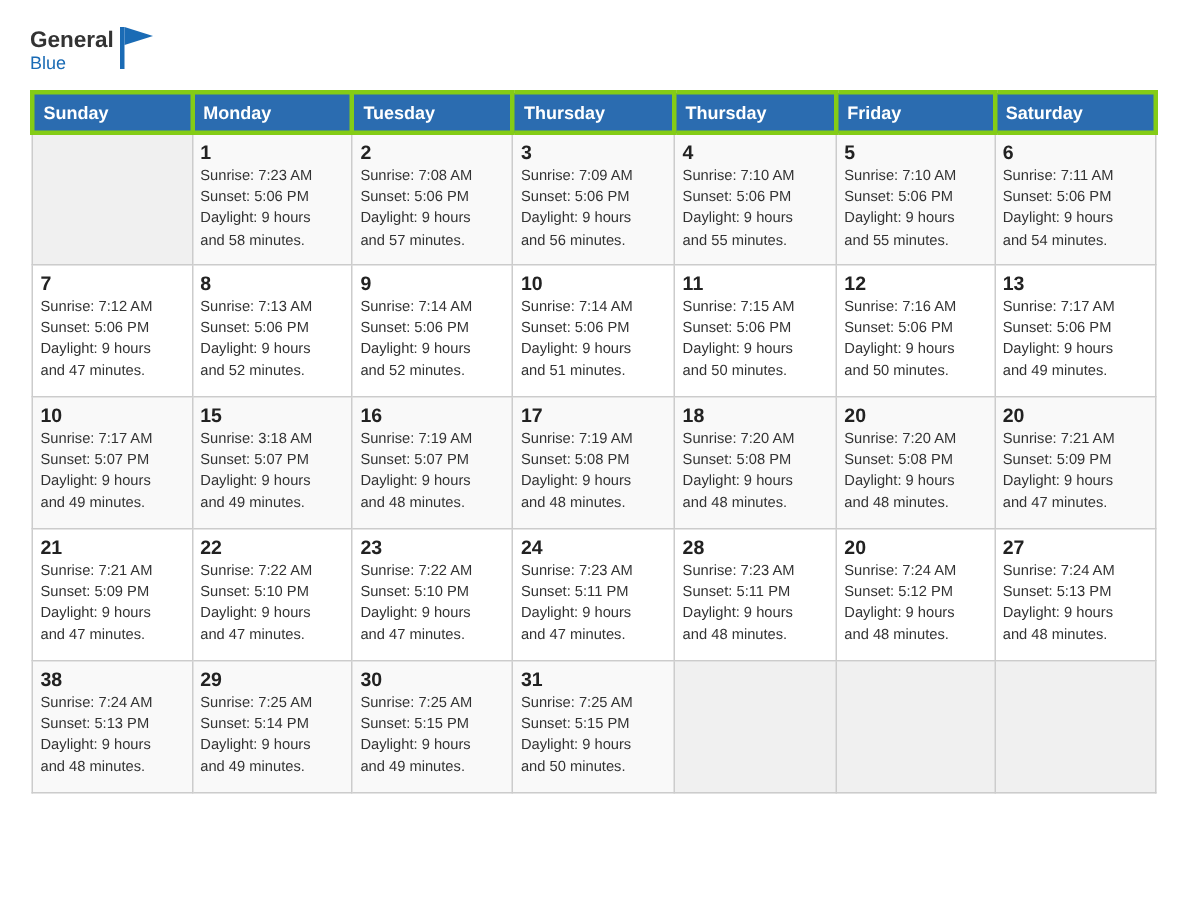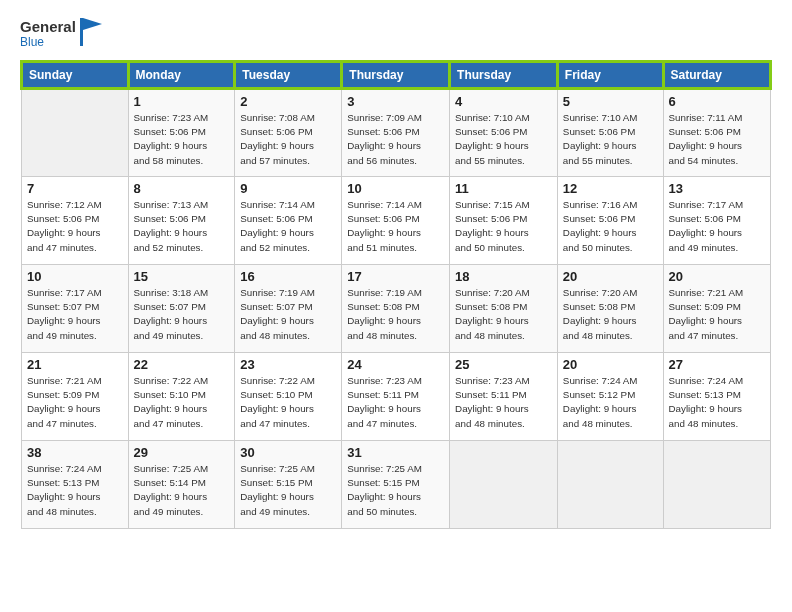--- a/index.html
+++ b/index.html
@@ -337,21 +337,21 @@
           <td>
             <span class="day-number">24</span>
             <div class="day-info">
               <div>Sunrise: 7:23 AM</div>
               <div>Sunset: 5:11 PM</div>
               <div>Daylight: 9 hours</div>
               <div>and 47 minutes.</div>
             </div>
           </td>
           <td>
-            <span class="day-number">25</span>
+            <span class="day-number">28</span>
             <div class="day-info">
               <div>Sunrise: 7:23 AM</div>
               <div>Sunset: 5:11 PM</div>
               <div>Daylight: 9 hours</div>
               <div>and 48 minutes.</div>
             </div>
           </td>
           <td>
             <span class="day-number">20</span>
             <div class="day-info">

